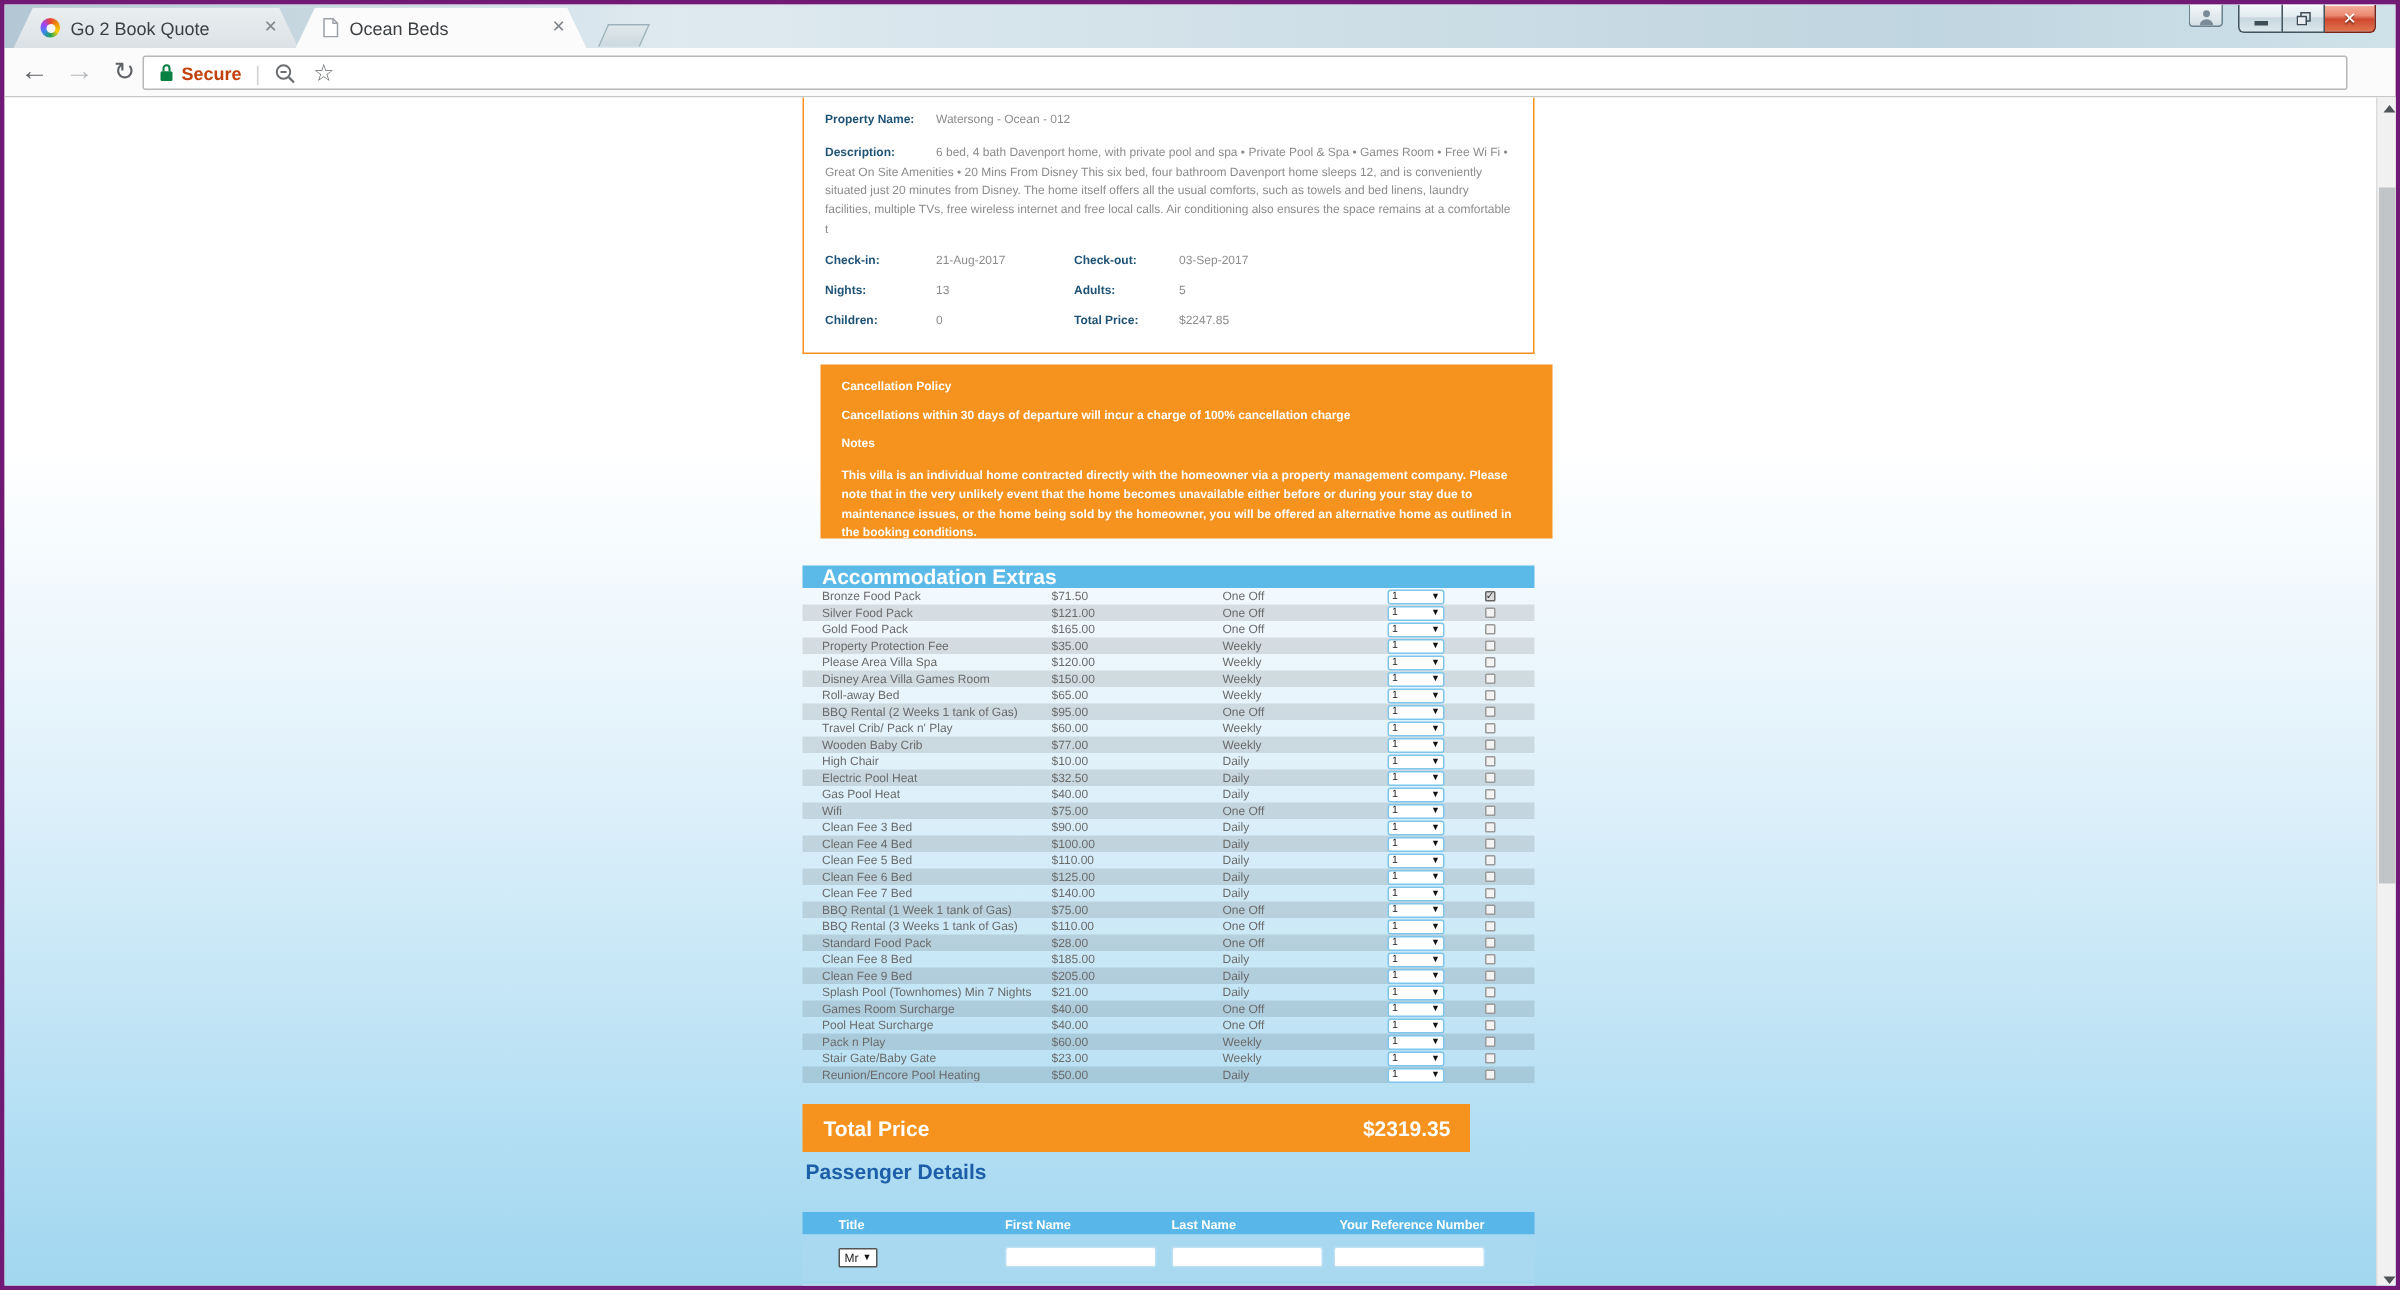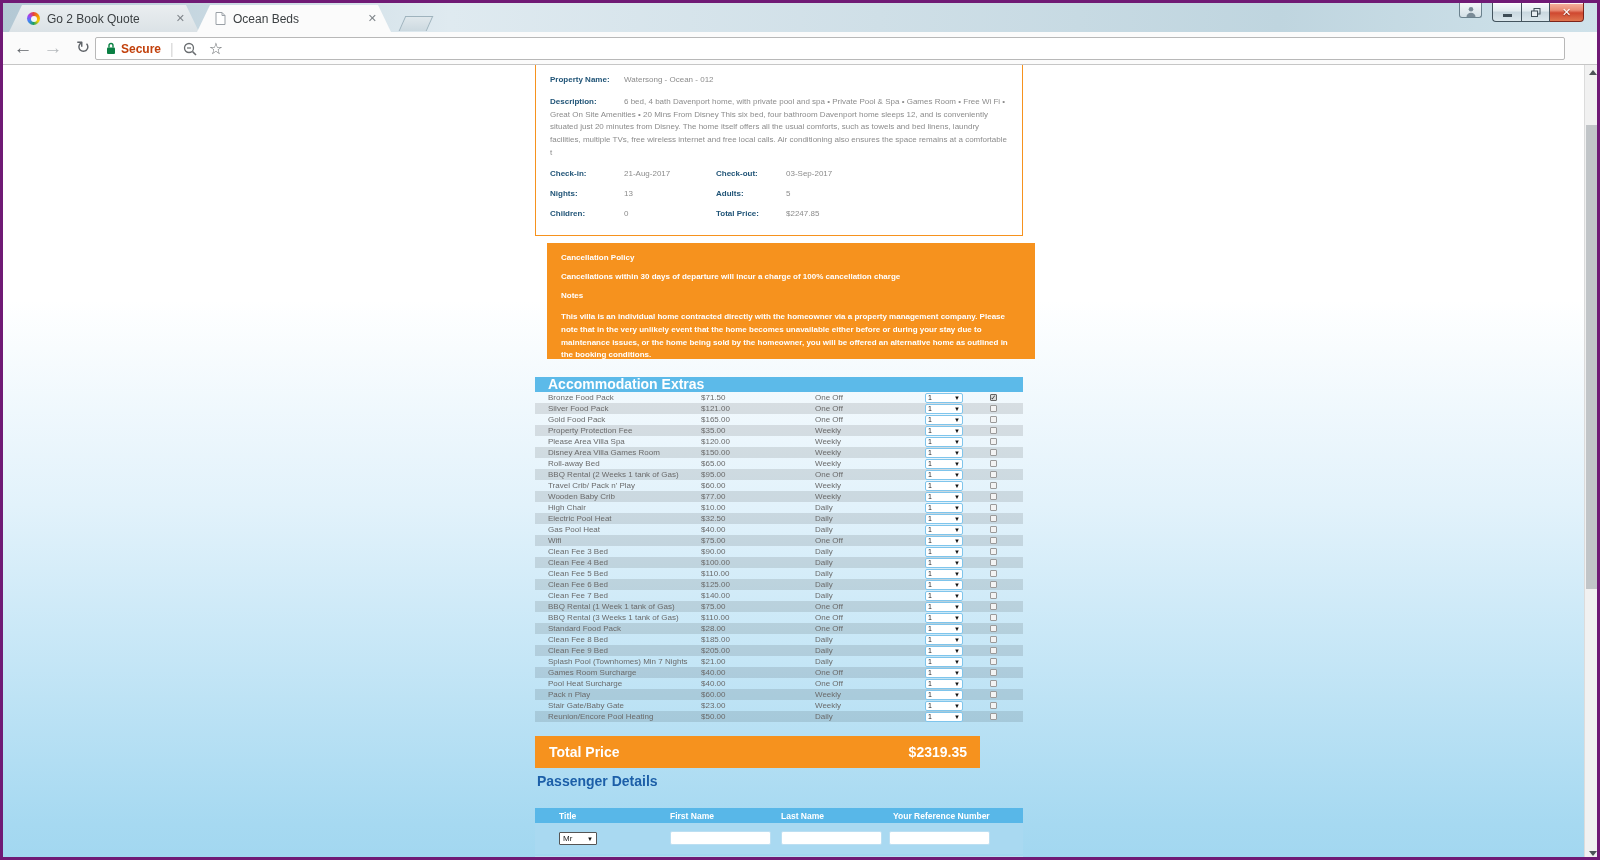--- a/index.html
+++ b/index.html
@@ -85,21 +85,21 @@
 
   
   .total-bar { position:absolute; left:0; top:671px; width:445px; height:32px; background:#F6921E; color:#fff;
     display:flex; align-items:center; justify-content:space-between; padding:0 13px 0 14px; font-size:14px; font-weight:bold; }
 
   
   .pax-heading { position:absolute; left:2px; top:708px; font-size:14px; font-weight:bold; color:#1c5fa8; }
   .pax-header { position:absolute; left:0; top:743px; width:488px; height:15px; background:#58b7e8; }
   .pax-col { position:absolute; top:3px; font-size:8.5px; font-weight:bold; color:#fff; white-space:nowrap; }
   .pax-body { position:absolute; left:0; top:758px; width:488px; height:31px; background:#a9d9f1; }
-  .title-select { position:absolute; left:24px; top:9px; width:38px; height:13px; background:#fff; border:1px solid #555; border-radius:1px;
+  .title-select { position:absolute; left:24px; top:9px; width:26px; height:13px; background:#fff; border:1px solid #555; border-radius:1px;
     display:flex; align-items:center; justify-content:space-between; padding:0 3px; font-size:8px; color:#222; }
   .pax-input { position:absolute; top:8px; height:14px; width:101px; background:#fff; border:1px solid #bcdff2; border-radius:2px; font-size:8px; padding:0 3px; }
   .pax-strip { position:absolute; left:0; top:791px; width:488px; height:7px; background:#b9ddf0; }
 
   
   .scrollbar { position:absolute; right:0; top:0; width:17px; height:796px; background:#f1f1f1; border-left:1px solid #dcdcdc; }
   .sb-up { position:absolute; top:5px; left:4px; width:0; height:0; border-left:4px solid transparent; border-right:4px solid transparent; border-bottom:5px solid #4d5357; }
   .sb-down { position:absolute; bottom:5px; left:4px; width:0; height:0; border-left:4px solid transparent; border-right:4px solid transparent; border-top:5px solid #4d5357; }
   .sb-thumb { position:absolute; left:1px; top:60px; width:15px; height:464px; background:#c1c5c8; }
 </style>

